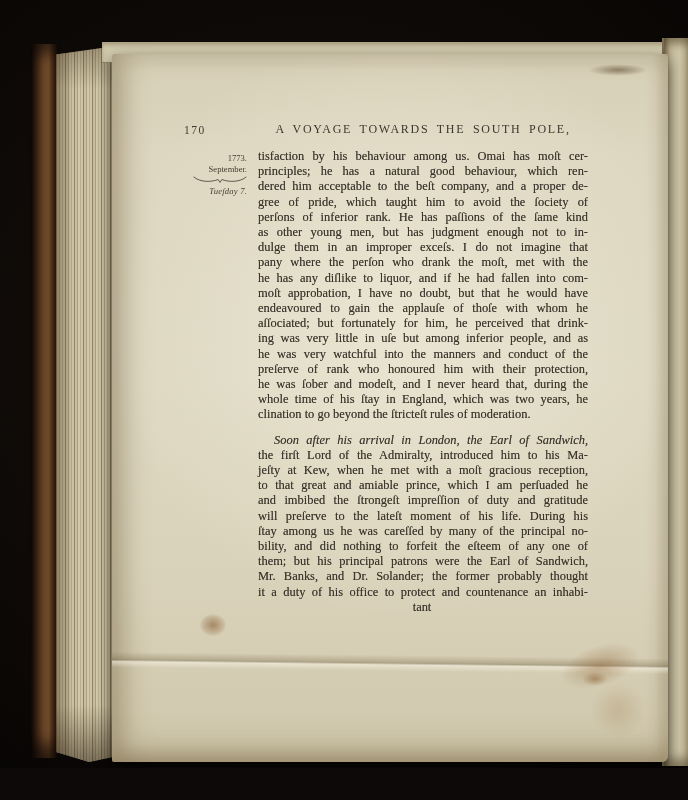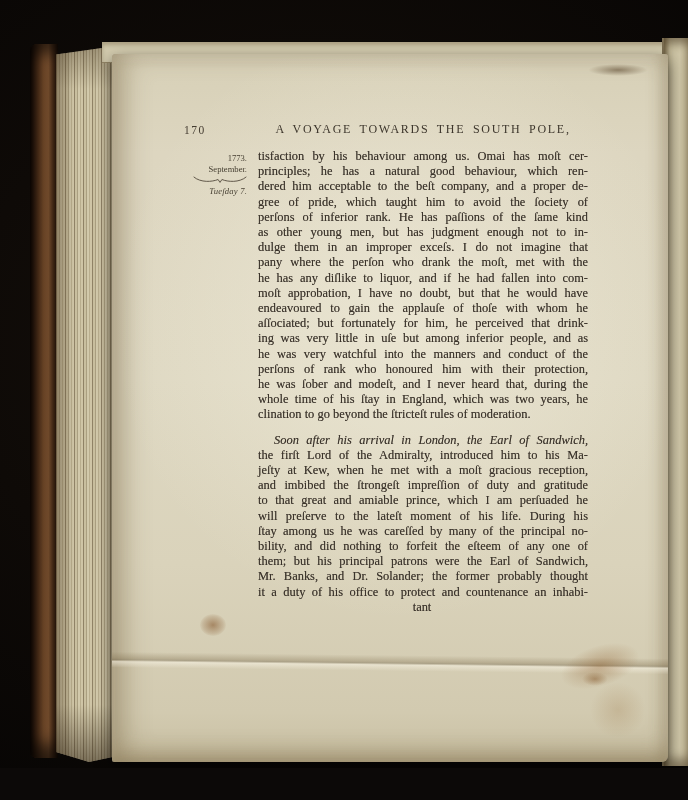--- a/index.html
+++ b/index.html
@@ -151,31 +151,31 @@
           <div class="tline">perſons of inferior rank.  He has paſſions of the ſame kind</div>
           <div class="tline">as other young men, but has judgment enough not to in-</div>
           <div class="tline">dulge them in an improper exceſs.  I do not imagine that</div>
           <div class="tline">pany where the perſon who drank the moſt, met with the</div>
           <div class="tline">he has any diſlike to liquor, and if he had fallen into com-</div>
           <div class="tline">moſt approbation, I have no doubt, but that he would have</div>
           <div class="tline">endeavoured to gain the applauſe of thoſe with whom he</div>
           <div class="tline">aſſociated; but fortunately for him, he perceived that drink-</div>
           <div class="tline">ing was very little in uſe but among inferior people, and as</div>
           <div class="tline">he was very watchful into the manners and conduct of the</div>
-          <div class="tline">perſons of rank who honoured him with their protection,</div>
+          <div class="tline">preſerve of rank who honoured him with their protection,</div>
           <div class="tline">he was ſober and modeſt, and I never heard that, during the</div>
           <div class="tline">whole time of his ſtay in England, which was two years, he</div>
           <div class="tline last">clination to go beyond the ſtricteſt rules of moderation.</div>
         </div>
       <div class="para indent cont">
           <div class="tline">Soon after his arrival in London, the Earl of Sandwich,</div>
           <div class="tline">the firſt Lord of the Admiralty, introduced him to his Ma-</div>
           <div class="tline">jeſty at Kew, when he met with a moſt gracious reception,</div>
+          <div class="tline">to that great and amiable prince, which I am perſuaded he</div>
           <div class="tline">and imbibed the ſtrongeſt impreſſion of duty and gratitude</div>
-          <div class="tline">to that great and amiable prince, which I am perſuaded he</div>
           <div class="tline">will preſerve to the lateſt moment of his life.  During his</div>
           <div class="tline">ſtay among us he was careſſed by many of the principal no-</div>
           <div class="tline">bility, and did nothing to forfeit the eſteem of any one of</div>
           <div class="tline">them; but his principal patrons were the Earl of Sandwich,</div>
           <div class="tline">Mr. Banks, and Dr. Solander; the former probably thought</div>
           <div class="tline last">it a duty of his office to protect and countenance an inhabi-</div>
         </div>
       <div class="catchword">tant</div>
     </div>
 

